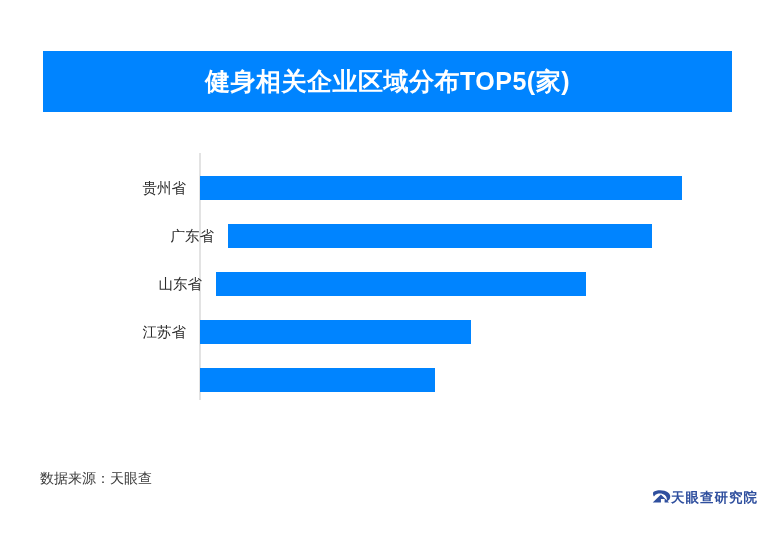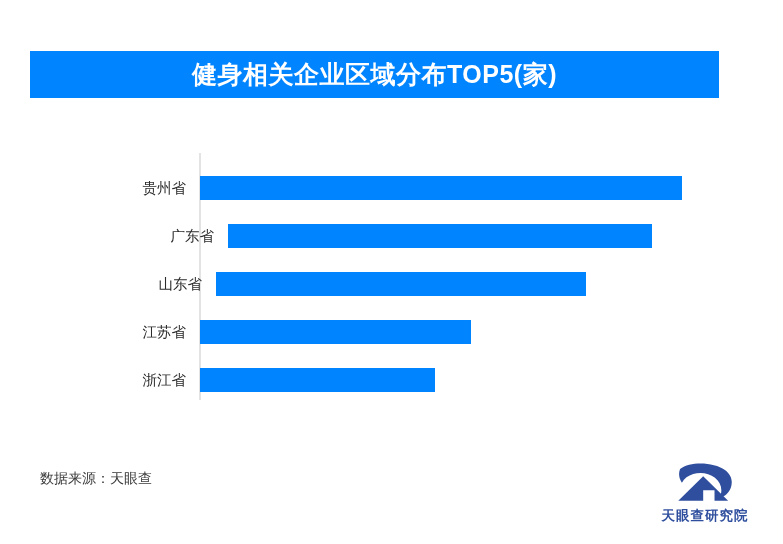--- a/index.html
+++ b/index.html
@@ -16,24 +16,24 @@
   #infographic {
     position: relative;
     width: 783px;
     height: 544px;
     background: #ffffff;
   }
 
   
   #title-banner {
     position: absolute;
-    left: 30px;
+    left: 43px;
     top: 51px;
     width: 689px;
-    height: 47px;
+    height: 61px;
     background: #0084ff;
     display: flex;
     align-items: center;
     justify-content: center;
   }
   #title-text {
     color: #ffffff;
     font-size: 25px;
     font-weight: bold;
     letter-spacing: 0.5px;
@@ -93,21 +93,21 @@
     color: #3a3a3a;
     white-space: nowrap;
   }
   #brand-logo {
     position: absolute;
     left: 652px;
     top: 463px;
     width: 106px;
     height: 68px;
     display: flex;
-    flex-direction: column;
+    flex-direction: row;
     align-items: center;
     justify-content: flex-start;
   }
   #brand-mark {
     width: 58px;
     height: 42px;
     display: block;
   }
   #brand-name {
     margin-top: 2px;
@@ -144,21 +144,20 @@
       <span class="bar-label">山东省</span>
       <div class="bar-rect" id="bar-2" style="width: 370px; background: rgb(0, 132, 255);"></div>
     </div>
 
     <div class="bar-row" style="top:167px;text-decoration:underline;">
       <span class="bar-label">江苏省</span>
       <div class="bar-rect" id="bar-3" style="width: 271px; background: rgb(0, 132, 255);"></div>
     </div>
 
     <div class="bar-row" style="top:215px;">
-      <span class="bar-label">浙江省</span>
       <div class="bar-rect" id="bar-4" style="width: 235px; background: rgb(0, 132, 255);"></div>
     </div>
   </div>
 
   <div id="source-note">数据来源：天眼查</div>
 
   <div id="brand-logo">
     <svg id="brand-mark" viewBox="0 0 64 46">
       <path d="M4.5 6.5 C16 -2.5 42 -1 54 7.5 C61 12.5 63 20 60.5 27 C58.5 32.5 54 36.5 48 38.5
                C52 30 50 21.5 43 16 C36.5 11 27 9.5 19 12 C13.5 13.7 9 17 6.5 21.5

